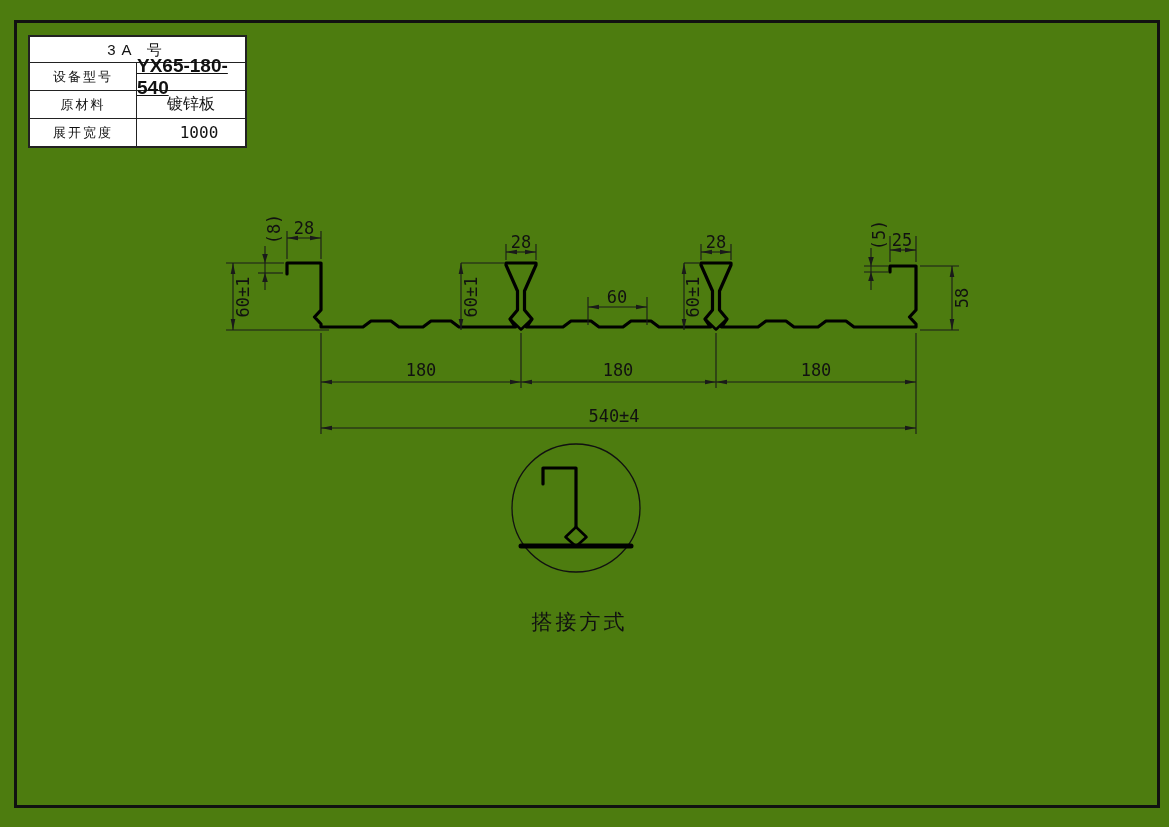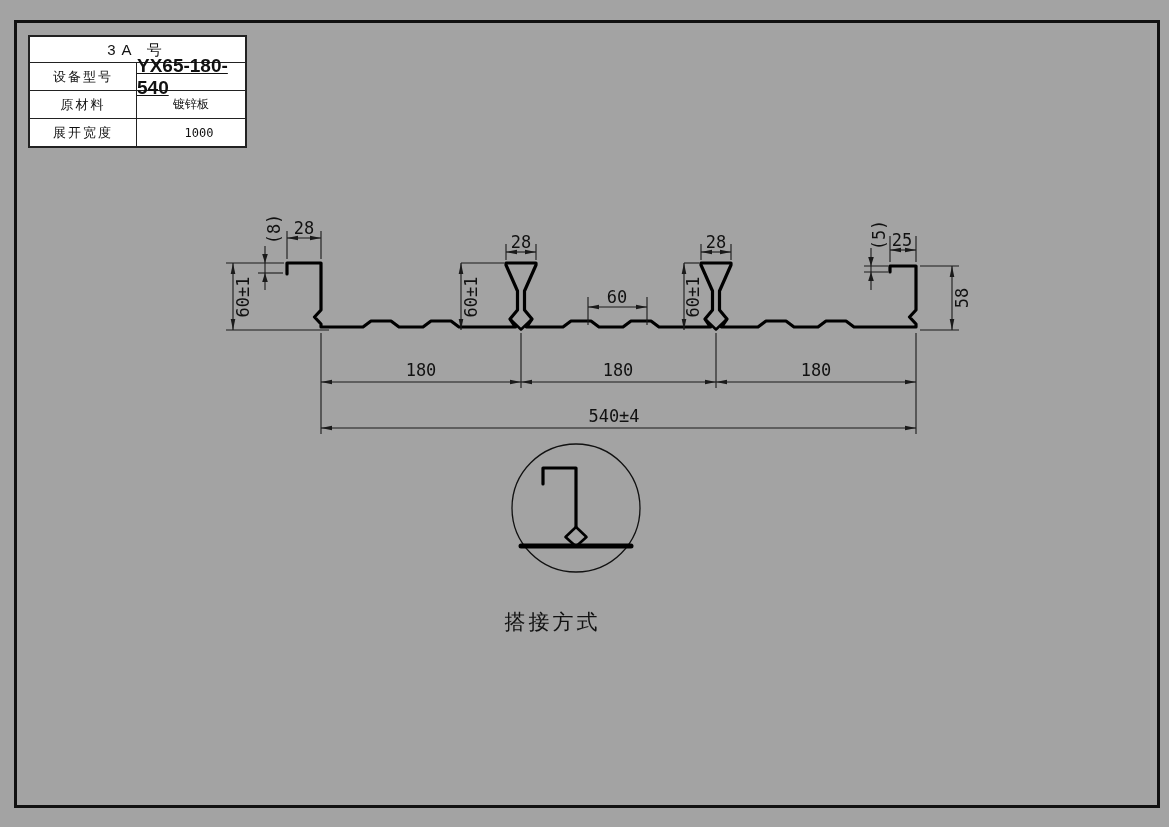--- a/index.html
+++ b/index.html
@@ -1,39 +1,39 @@
 <!DOCTYPE html>
 <html><head>
 <meta charset="utf-8">
 <style>
   html,body{margin:0;padding:0;background:#fff;}
-  #page{position:relative;width:1169px;height:827px;background:#a3a3a3;overflow:hidden;
+  #page{position:relative;width:1169px;height:827px;background:#4d7c0f;overflow:hidden;
         font-family:"Liberation Sans",sans-serif;color:#111;}
   #frame{position:absolute;left:14px;top:20px;width:1140px;height:782px;border:3px solid #111;}
   
   .spec-table{position:absolute;left:28px;top:35px;width:215px;border:2px solid #222;
               background:#fff;font-size:14px;}
   .t-title{height:25px;line-height:25px;text-align:center;border-bottom:1.5px solid #222;
            letter-spacing:6px;font-size:15px;}
   .t-row{display:flex;border-bottom:1.5px solid #222;height:27px;}
   .t-row:last-child{border-bottom:none;gap:16px;}
   .t-label{width:106px;border-right:1.5px solid #222;display:flex;align-items:center;
            justify-content:center;letter-spacing:2px;font-size:13px;}
   .t-value{flex:1;display:flex;align-items:center;justify-content:center;
-           font-size:12px;font-family:"DejaVu Sans Mono",monospace;}
+           font-size:16px;font-family:"DejaVu Sans Mono",monospace;}
   .t-value.model{font-weight:700;font-size:19px;letter-spacing:0;
                  font-family:"Liberation Sans",sans-serif;text-decoration:underline;}
   
   #draw{position:absolute;left:0;top:0;}
   .profile{stroke:#000;stroke-width:3.2;fill:none;stroke-linejoin:round;stroke-linecap:round;}
   .profile2{stroke:#000;stroke-width:2.6;fill:none;stroke-linejoin:round;}
   .dimln{stroke:#1a1a1a;stroke-width:1.1;fill:none;}
   .arrhead{fill:#1a1a1a;}
   text.dim{font-family:"DejaVu Sans Mono",monospace;font-size:17px;fill:#111;text-anchor:middle;}
-  .caption{position:absolute;left:470px;top:608px;width:165px;text-align:center;
+  .caption{position:absolute;left:497px;top:608px;width:165px;text-align:center;
            font-size:21px;letter-spacing:3px;}
 </style>
 </head>
 <body>
 
 <div id="page">
   <div id="frame"></div>
 
   <div class="spec-table">
     <div class="t-title">3A 号</div>

